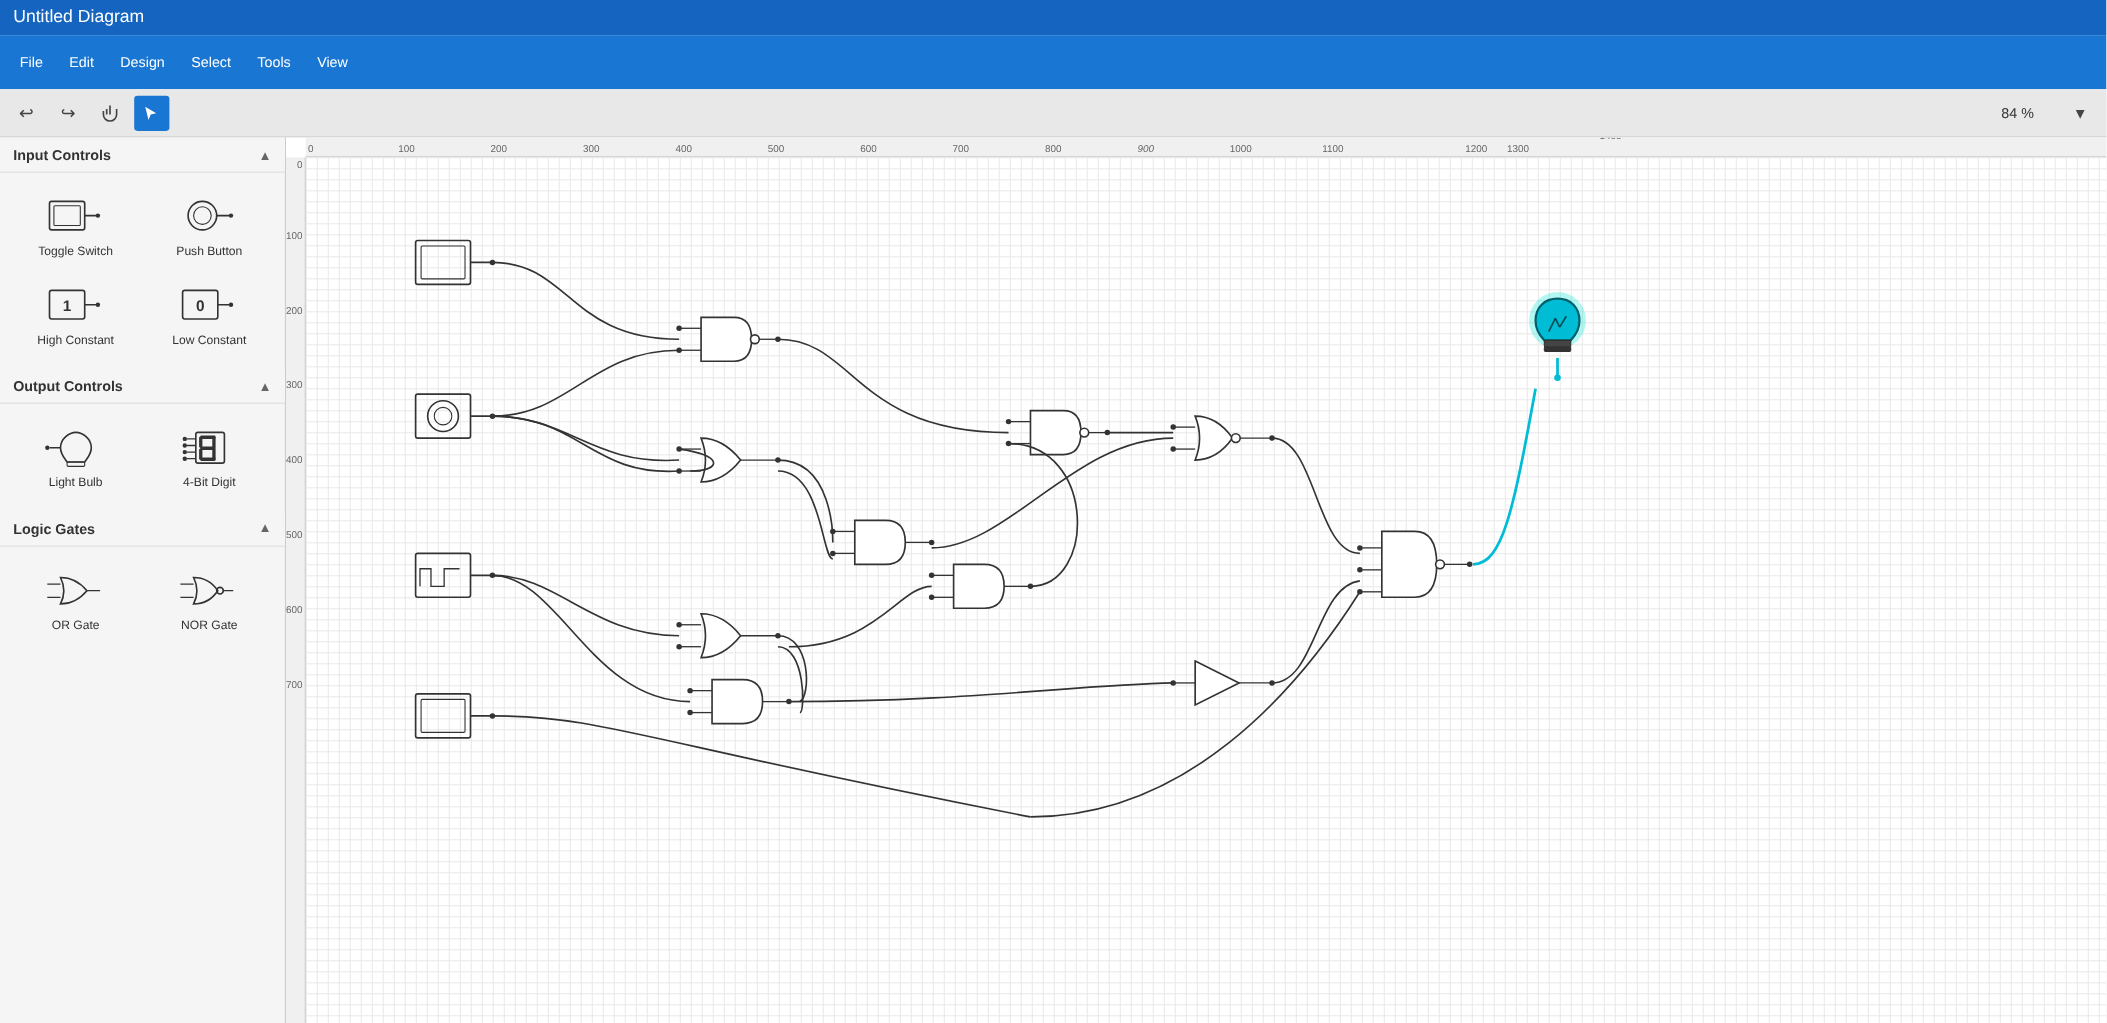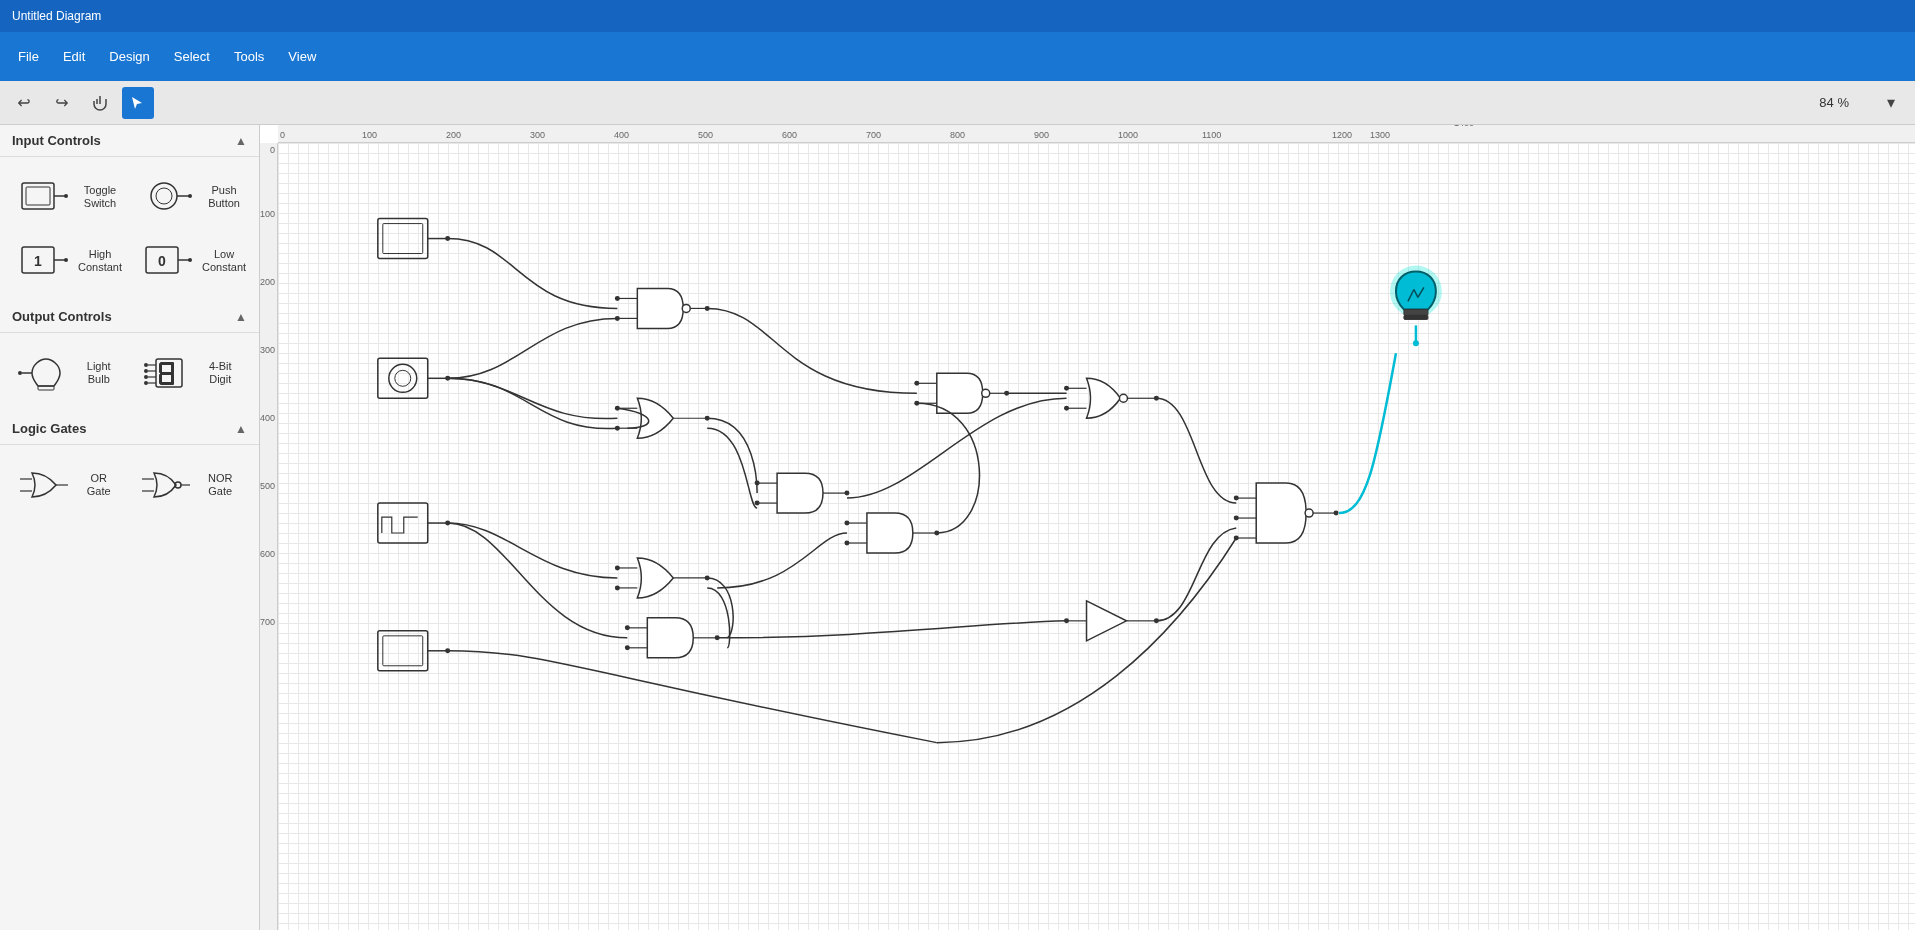--- a/index.html
+++ b/index.html
@@ -6,21 +6,21 @@
     body { font-family: Arial, sans-serif; background: #f0f0f0; overflow: hidden; width: 1915px; height: 930px; }
 
     
     #titlebar {
       background: #1565c0;
       color: white;
       height: 32px;
       display: flex;
       align-items: center;
       padding: 0 12px;
-      font-size: 12px;
+      font-size: 16px;
     }
 
     
     #menubar {
       background: #1976d2;
       height: 49px;
       display: flex;
       align-items: center;
       padding: 0 8px;
       gap: 4px;
@@ -92,21 +92,21 @@
 
     .components-grid {
       display: grid;
       grid-template-columns: 1fr 1fr;
       gap: 8px;
       padding: 12px;
     }
 
     .component-item {
       display: flex;
-      flex-direction: row;
+      flex-direction: column;
       align-items: center;
       gap: 4px;
       cursor: pointer;
       padding: 6px;
       border-radius: 4px;
     }
 
     .component-icon {
       width: 56px; height: 44px;
       display: flex; align-items: center; justify-content: center;
@@ -360,21 +360,21 @@
       <div style="position:relative; width:100%; height:18px;">
         <span class="ruler-mark" style="left:2px; bottom:2px;">0</span>
         <span class="ruler-mark" style="left:84px; bottom:2px;">100</span>
         <span class="ruler-mark" style="left:168px; bottom:2px;">200</span>
         <span class="ruler-mark" style="left:252px; bottom:2px;">300</span>
         <span class="ruler-mark" style="left:336px; bottom:2px;">400</span>
         <span class="ruler-mark" style="left:420px; bottom:2px;">500</span>
         <span class="ruler-mark" style="left:504px; bottom:2px;">600</span>
         <span class="ruler-mark" style="left:588px; bottom:2px;">700</span>
         <span class="ruler-mark" style="left:672px; bottom:2px;">800</span>
-        <span class="ruler-mark" style="left:756px; bottom:2px;">900</span>
+        <span class="ruler-mark" style="left:756px; bottom:2px;font-style:italic;">900</span>
         <span class="ruler-mark" style="left:840px; bottom:2px;">1000</span>
         <span class="ruler-mark" style="left:924px; bottom:2px;">1100</span>
         <span class="ruler-mark" style="left:1008px; bottom:2px;margin-left:46px;">1200</span>
         <span class="ruler-mark" style="left:1092px; bottom:2px;">1300</span>
         <span class="ruler-mark" style="left:1176px; bottom:14px;">1400</span>
       </div>
     </div>
 
     <div id="ruler-left">
       <div style="position:relative; width:18px; height:100%;">

